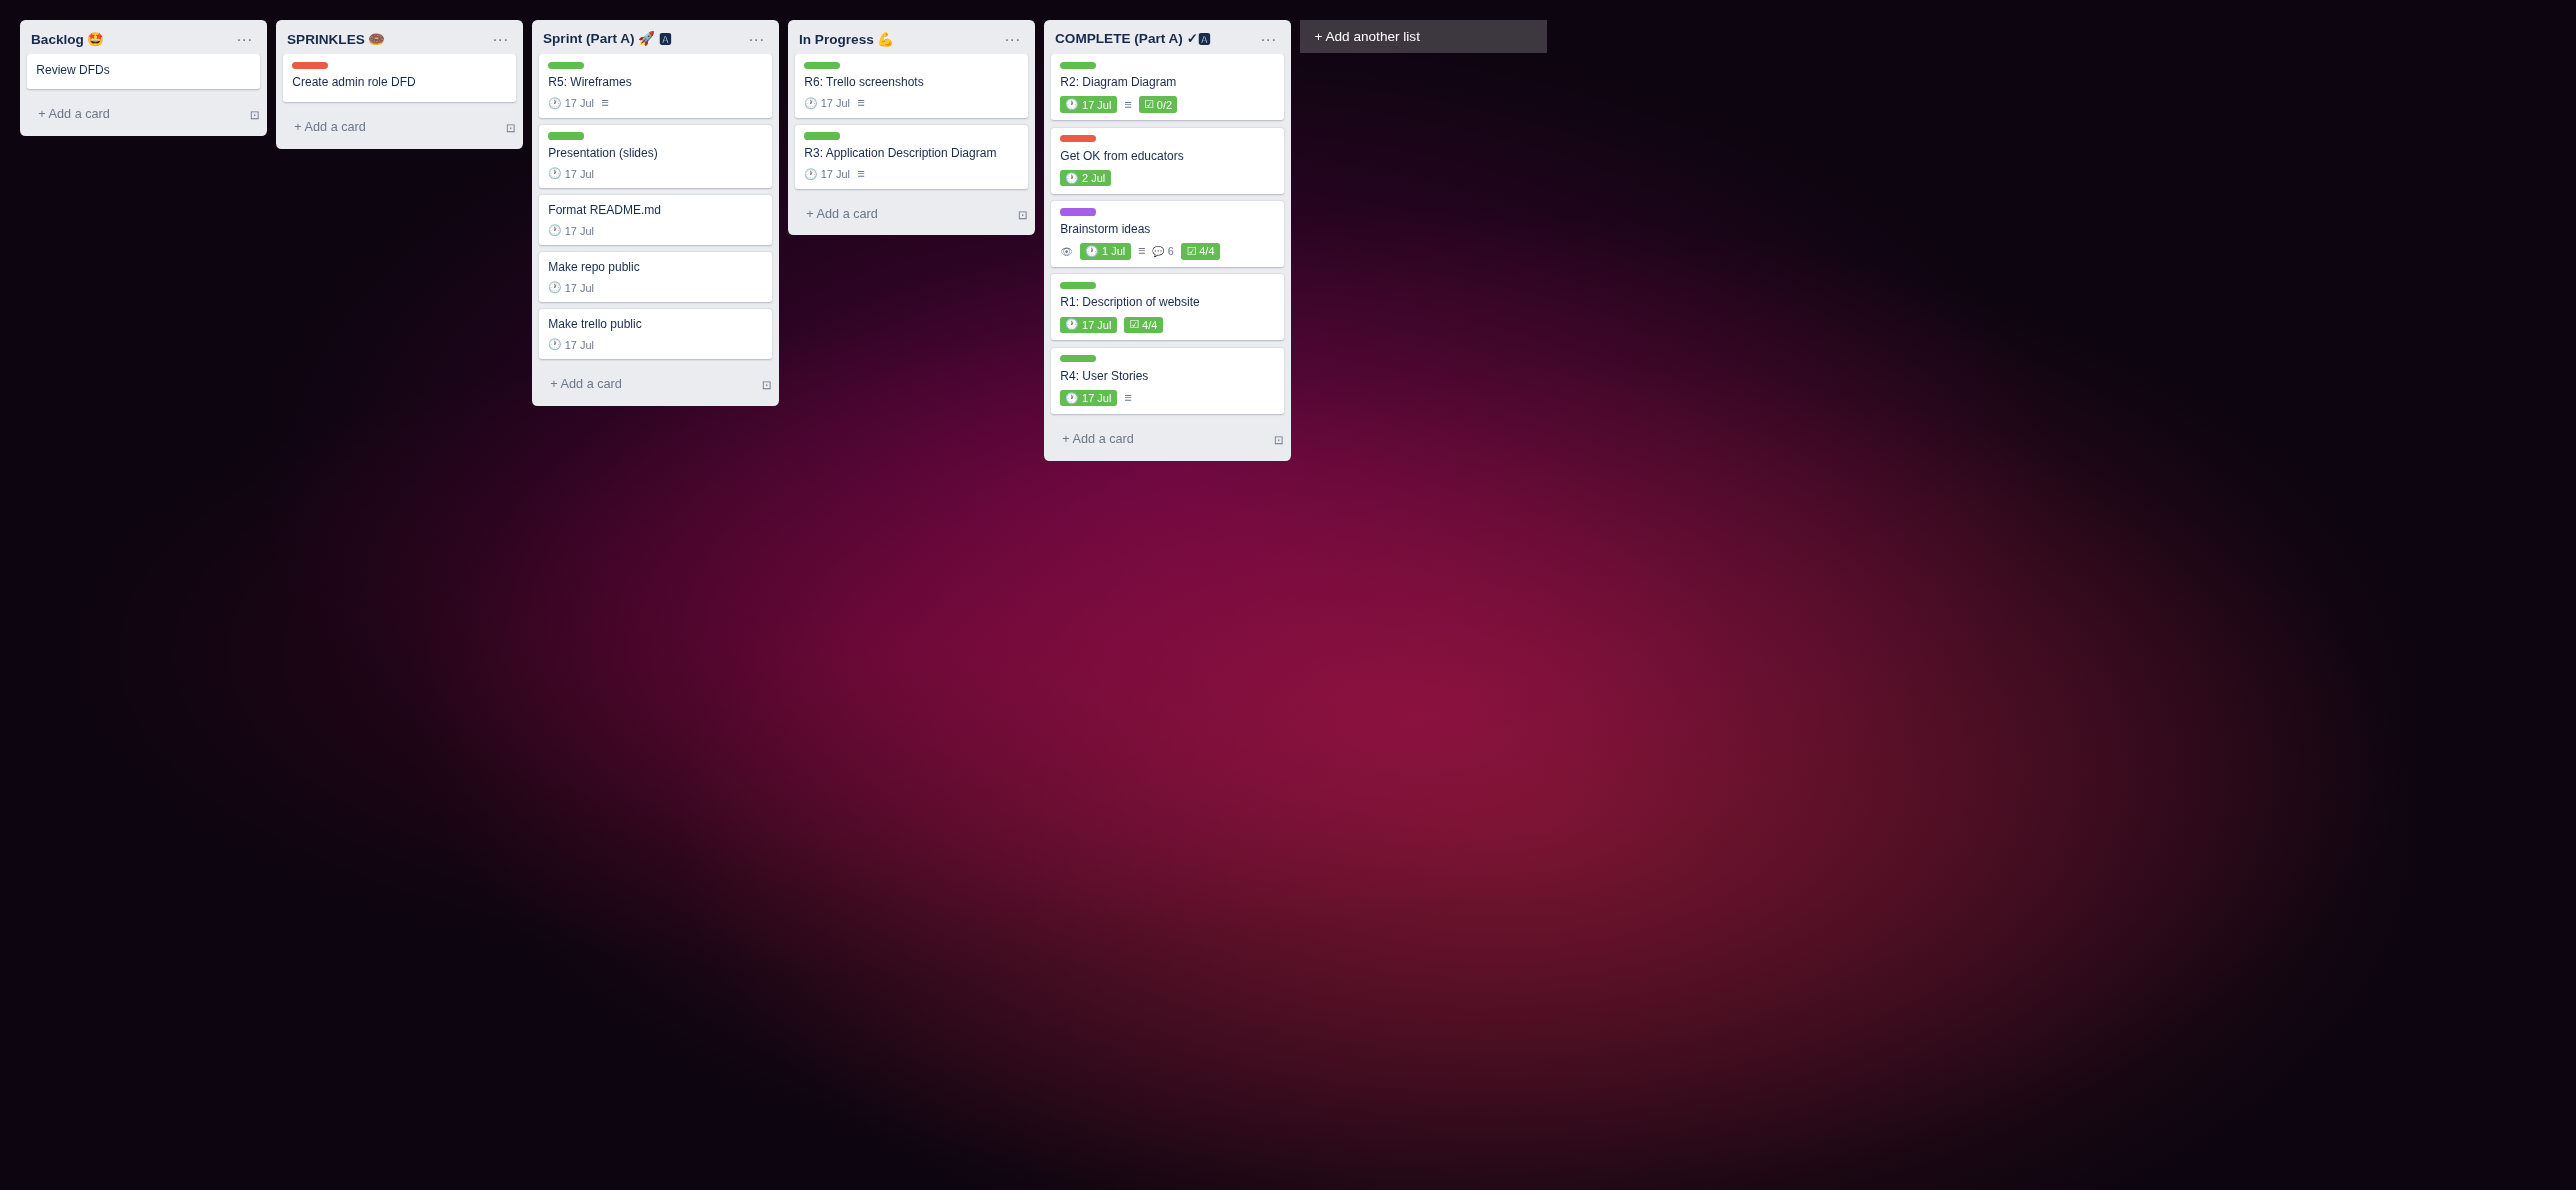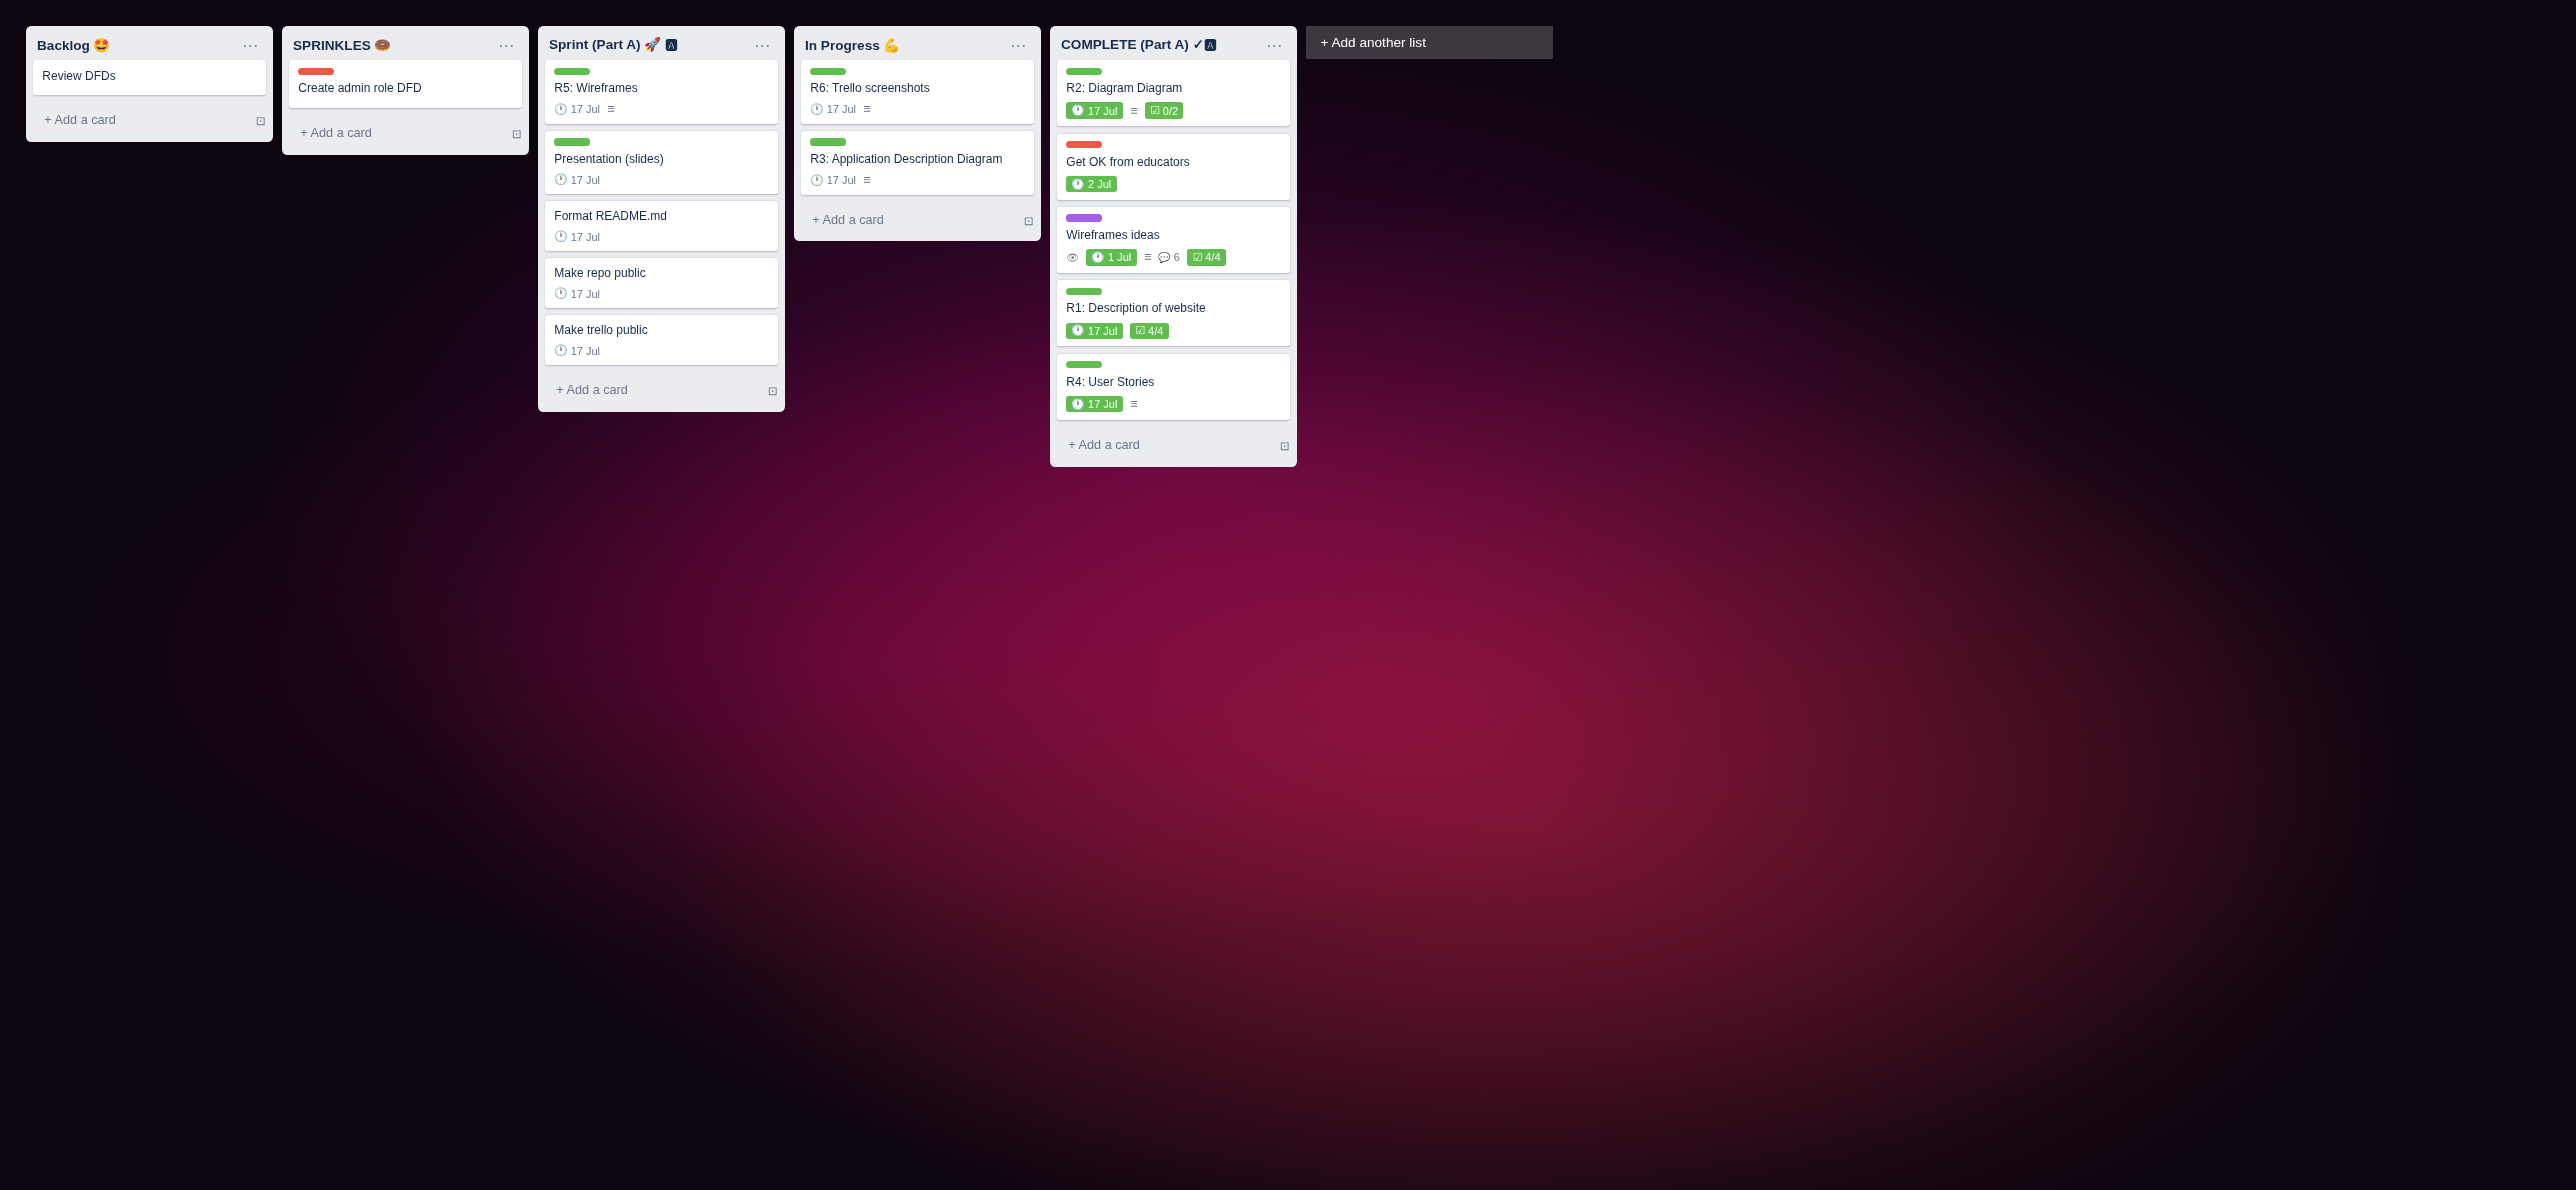--- a/index.html
+++ b/index.html
@@ -22,21 +22,21 @@
         radial-gradient(ellipse at 35% 55%, #ff006030 0%, transparent 35%),
         #0d0510;
       z-index: 0;
     }
 
     .board {
       position: relative;
       z-index: 1;
       display: flex;
       gap: 9px;
-      padding: 26px;
+      padding: 20px;
       align-items: flex-start;
       height: 100vh;
       overflow-x: auto;
     }
 
     .list {
       background: #ebecf0;
       border-radius: 5.4px;
       width: 247px;
       flex-shrink: 0;
@@ -365,21 +365,21 @@
 
       <div class="card-meta">
             <span class="badge date">
         <span>🕐</span>
         <span>2 Jul</span>
       </span>
           </div>
     </div>
         <div class="card">
       <div class="card-label" style="background:#a55eea"></div>
-      <div class="card-title">Wireframes ideas</div>
+      <div class="card-title">Brainstorm ideas</div>
 
       <div class="card-meta">
             <span class="card-meta-item">
         <span class="icon-eye"></span>
       </span>
             <span class="badge date">
         <span>🕐</span>
         <span>1 Jul</span>
       </span>
             <span class="card-meta-item">

